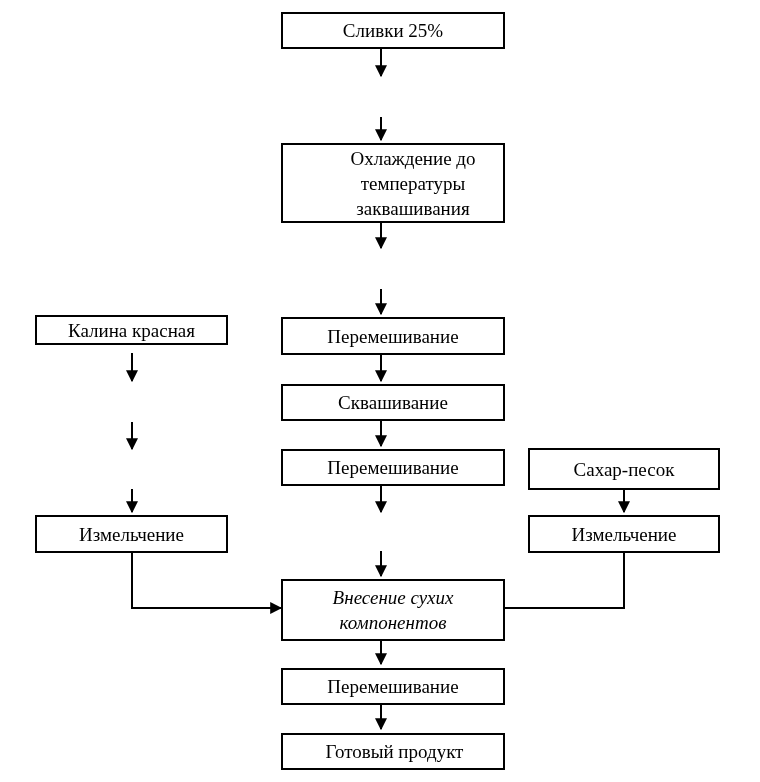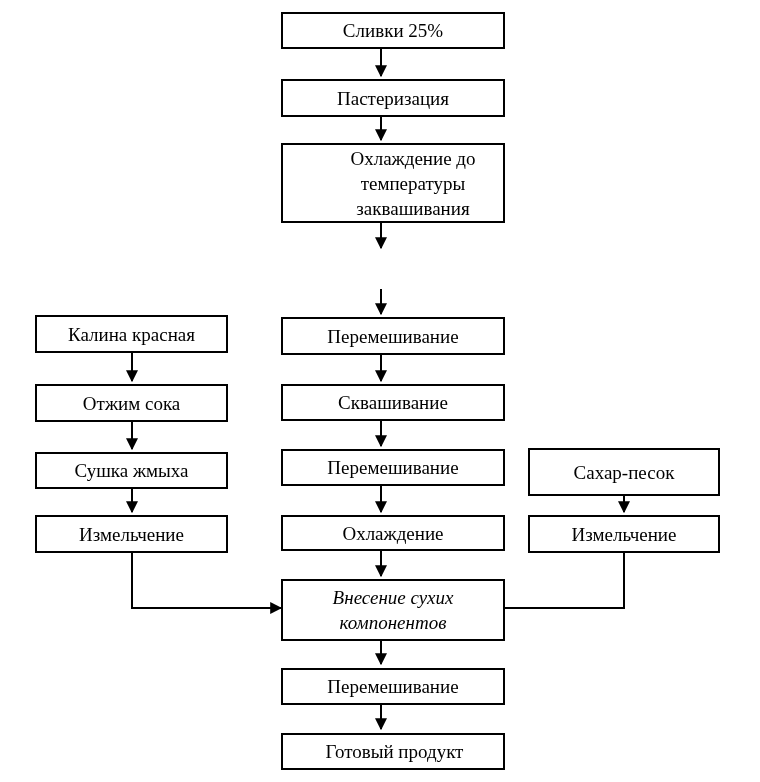--- a/index.html
+++ b/index.html
@@ -70,31 +70,27 @@
       <line x1="132" y1="489" x2="132" y2="512" marker-end="url(#arrow)"></line>
 
       <line x1="624" y1="486" x2="624" y2="512" marker-end="url(#arrow)"></line>
 
       <polyline points="132,553 132,608 281,608" marker-end="url(#arrow)"></polyline>
       <polyline points="624,553 624,608 481,608" marker-end="url(#arrow)"></polyline>
     </g>
   </svg>
 
   <div class="node col-center" style="top:12px;  height:37px;">Сливки 25%</div>
-  <div class="node col-center" style="top:79px;  height:38px;">Пастеризация</div>
   <div class="node col-center" style="top:143px; height:80px;padding-left:48px;">Охлаждение до температуры заквашивания</div>
   <div class="node col-center" style="top:317px; height:38px;">Перемешивание</div>
   <div class="node col-center" style="top:384px; height:37px;text-align:center;">Сквашивание</div>
   <div class="node col-center" style="top:449px; height:37px;">Перемешивание</div>
-  <div class="node col-center" style="top:515px; height:36px;">Охлаждение</div>
   <div class="node col-center" style="top:579px; height:62px;font-style:italic;">Внесение сухих компонентов</div>
   <div class="node col-center" style="top:668px; height:37px;">Перемешивание</div>
   <div class="node col-center" style="top:733px; height:37px;padding-left:11px;">Готовый продукт</div>
 
-  <div class="node col-left" style="top:315px; height:38px;">Калина красная</div>
-  <div class="node col-left" style="top:384px; height:38px;">Отжим сока</div>
-  <div class="node col-left" style="top:452px; height:37px;">Сушка жмыха</div>
+  <div class="node col-left" style="top:315px; height:30px;">Калина красная</div>
   <div class="node col-left" style="top:515px; height:38px;">Измельчение</div>
 
-  <div class="node col-right" style="top:448px; height:48px;">Сахар-песок</div>
+  <div class="node col-right" style="top:448px; height:42px;">Сахар-песок</div>
   <div class="node col-right" style="top:515px; height:38px;">Измельчение</div>
 
 </div>
 
 </body></html>

